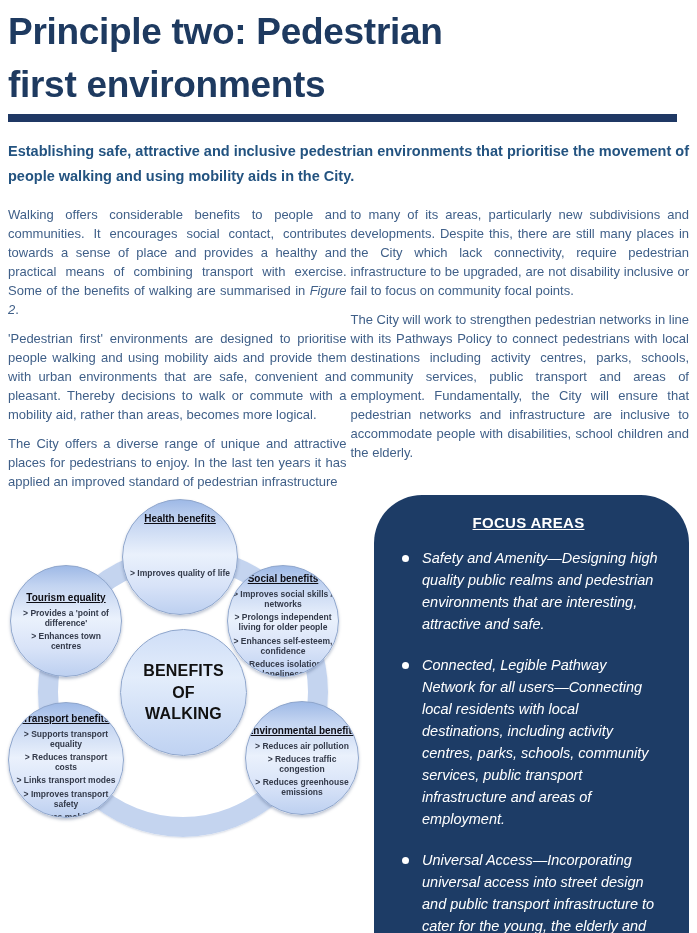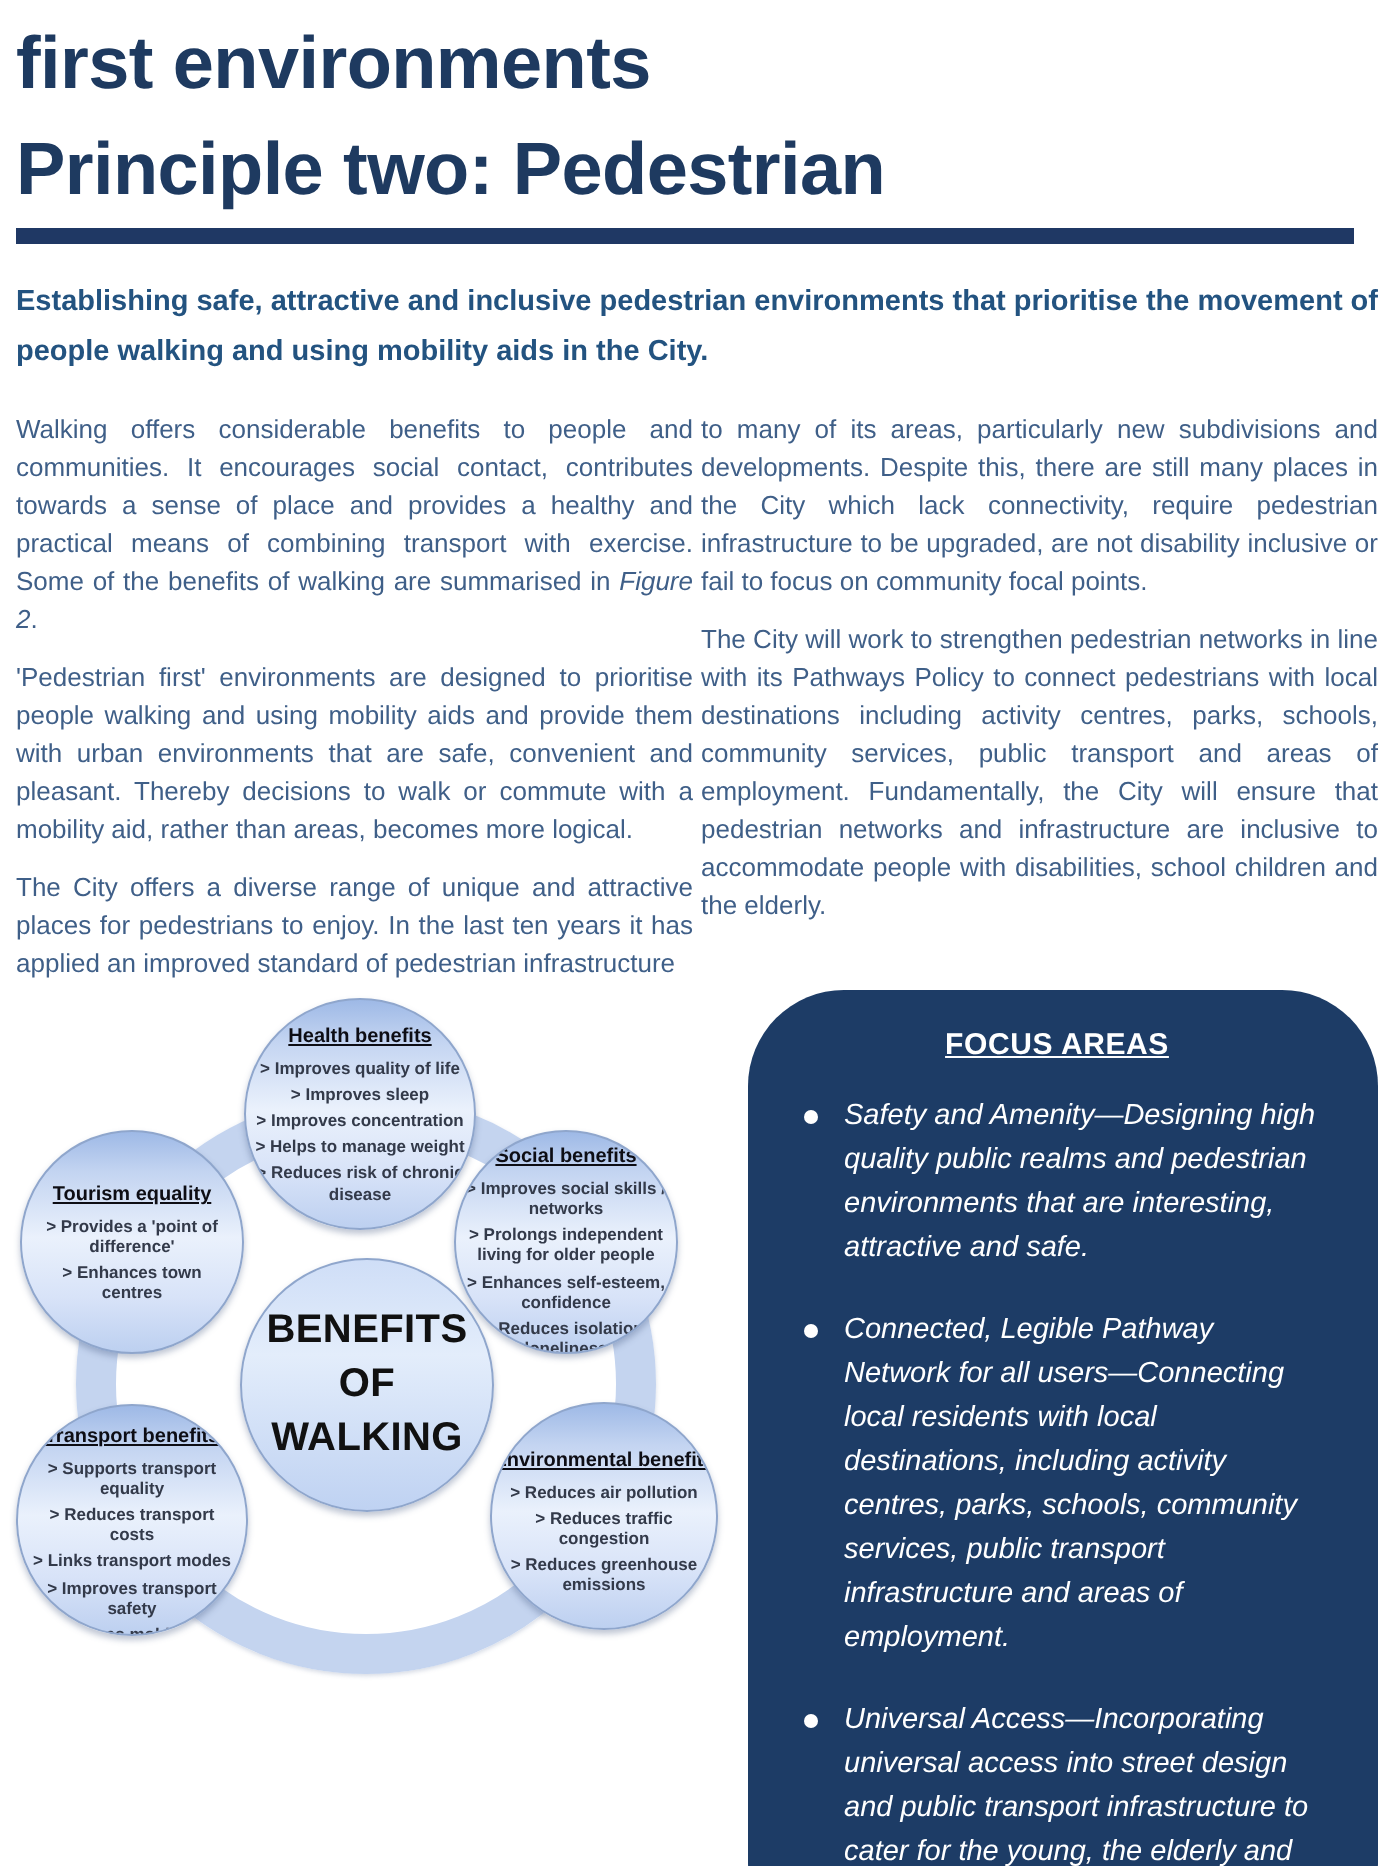--- a/index.html
+++ b/index.html
@@ -54,21 +54,21 @@
     font-size:8.5px;font-weight:600;color:#333A4A;line-height:1.2;margin:1.5px 0;
     max-width:92%;
   }
   .center-circle{
     position:absolute;left:112px;top:134px;width:127px;height:127px;
     box-sizing:border-box;border-radius:50%;
     background:linear-gradient(180deg,#CFDEF7 0%,#E3EDFB 38%,#BFD2F2 100%);
     border:1px solid #8FA6CC;
     box-shadow:0 2px 3px rgba(70,90,130,.35);
     display:flex;flex-direction:column;align-items:center;justify-content:center;
-    font-weight:bold;font-size:20px;line-height:1.35;color:#111;text-align:center;
+    font-weight:bold;font-size:16px;line-height:1.35;color:#111;text-align:center;
     letter-spacing:.2px;
   }
 
   
   .focus-box{
     flex:1;margin-left:8px;box-sizing:border-box;min-height:404px;
     background:#1D3C66;border-radius:48px;color:#ffffff;
     padding:19px 30px 20px 24px;
   }
   .focus-title{
@@ -84,22 +84,22 @@
   .focus-bullet .f-text{
     font-weight:normal;font-style:italic;font-size:14.5px;line-height:22px;
   }
 </style>
 </head>
 <body>
 
 <div class="page">
 
   <h1>
+    <span class="t-line">Principle two: Pedestrian</span>
     <span class="t-line">first environments</span>
-    <span class="t-line">Principle two: Pedestrian</span>
   </h1>
   <div class="title-rule"></div>
 
   <p class="intro">Establishing safe, attractive and inclusive pedestrian environments that prioritise the movement of people walking and using mobility aids in the City.</p>
 
   <div class="cols">
     <div class="col">
       <p><span>Walking offers considerable benefits to people and communities. It encourages social contact, contributes towards a sense of place and provides a healthy and practical means of combining transport with exercise. Some of the benefits of walking are summarised in </span><i>Figure 2</i><span>.</span></p>
       <p>'Pedestrian first' environments are designed to prioritise people walking and using mobility aids and provide them with urban environments that are safe, convenient and pleasant. Thereby decisions to walk or commute with a mobility aid, rather than areas, becomes more logical.</p>
       <p>The City offers a diverse range of unique and attractive places for pedestrians to enjoy. In the last ten years it has applied an improved standard of pedestrian infrastructure</p>
@@ -108,21 +108,21 @@
       <p>to many of its areas, particularly new subdivisions and developments. Despite this, there are still many places in the City which lack connectivity, require pedestrian infrastructure to be upgraded, are not disability inclusive or fail to focus on community focal points.</p>
       <p>The City will work to strengthen pedestrian networks in line with its Pathways Policy to connect pedestrians with local destinations including activity centres, parks, schools, community services, public transport and areas of employment. Fundamentally, the City will ensure that pedestrian networks and infrastructure are inclusive to accommodate people with disabilities, school children and the elderly.</p>
     </div>
   </div>
 
   <div class="bottom-row">
 
     <div class="diagram">
       <div class="ring"></div>
 
-      <div class="bubble" style="left:114px;top:4px;width:116px;height:116px;padding-top:13px;">
+      <div class="bubble" style="left:114px;top:4px;width:116px;height:116px;padding-top:13px;gap:39px;">
         <div class="b-title">Health benefits</div>
         <div class="b-item">&gt; Improves quality of life</div>
         <div class="b-item">&gt; Improves sleep</div>
         <div class="b-item">&gt; Improves concentration</div>
         <div class="b-item">&gt; Helps to manage weight</div>
         <div class="b-item">&gt; Reduces risk of chronic disease</div>
       </div>
 
       <div class="bubble" style="left:2px;top:70px;width:112px;height:112px;padding-top:26px;">
         <div class="b-title">Tourism equality</div>

